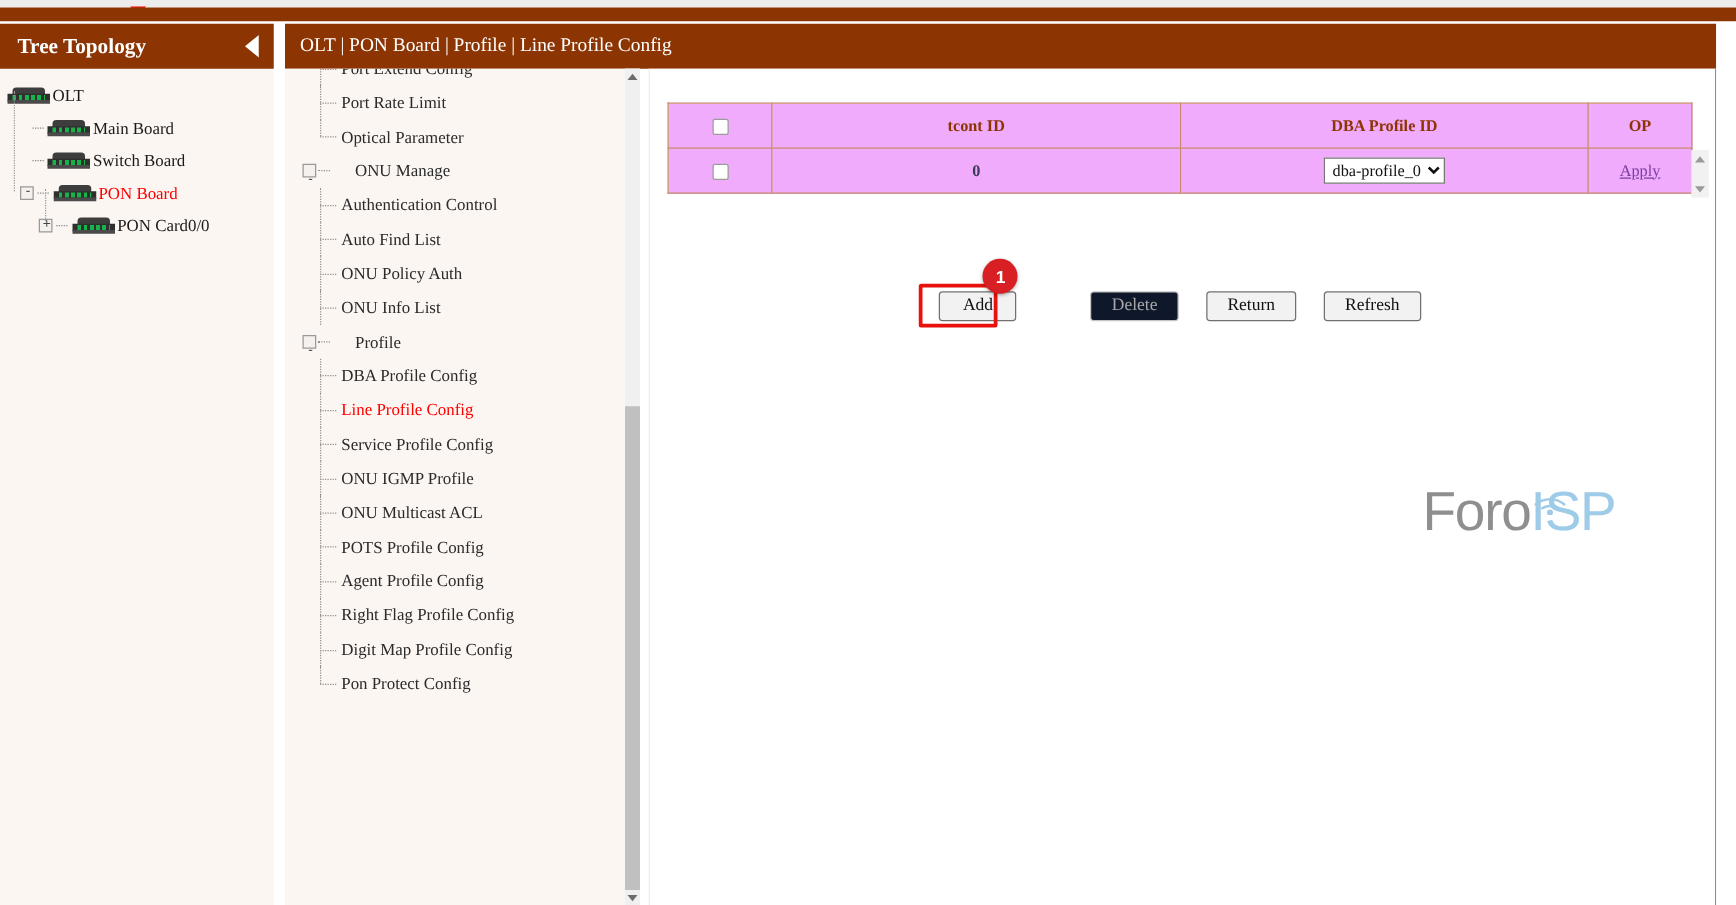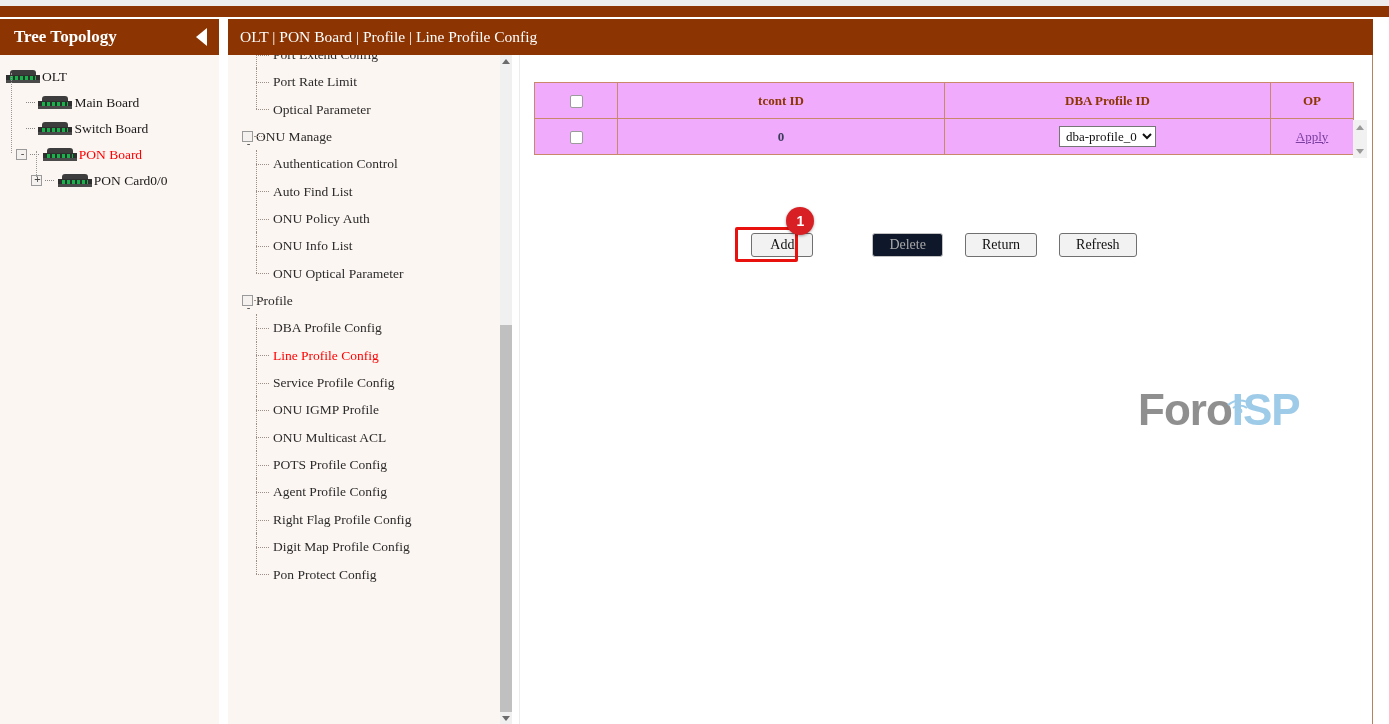--- a/index.html
+++ b/index.html
@@ -130,21 +130,21 @@
     position:absolute; left:14px; top:8px;
     width:11px; height:11px; border:1px solid #9a9a9a; background:#f5f1ee;
   }
   .menu-group .gexp .sgn {
     position:absolute; left:0; top:-2px; width:11px; text-align:center;
     font-family:"Liberation Sans", sans-serif; font-size:11px; color:#444;
   }
   .menu-group .gdash {
     position:absolute; left:26px; top:13px; width:10px; border-top:1px dotted #9b8f88;
   }
-  .menu-group .glabel { padding-left:12px; }
+  .menu-group .glabel { padding-left:40px; }
 
   
   .menu-sb {
     position:absolute; left:500px; top:55px; width:12px; height:669px;
     background:#f0f0f0;
   }
   .menu-sb .up, .menu-sb .dn {
     position:absolute; left:0; width:12px; height:12px; background:#f0f0f0;
   }
   .menu-sb .up { top:0; }
@@ -241,21 +241,21 @@
     font-family:"Liberation Sans", sans-serif;
     font-size:14px; font-weight:bold;
     line-height:28px; text-align:center;
     box-shadow:0 1px 3px rgba(0,0,0,.35);
   }
 
   
   .watermark {
     position:absolute; left:618px; top:330px;
     font-family:"Liberation Sans", sans-serif;
-    font-size:44px; font-weight:bold;
+    font-size:44px; font-weight:normal;
     letter-spacing:-1px;
     user-select:none;
   }
   .wm-foro { color:#8f8f8f; }
   .wm-isp  { color:#9ecbe8; }
   .wm-wifi { position:absolute; left:82px; top:-12px; width:40px; height:24px; }
 
   .shadow-strip {
     position:absolute; left:1373px; top:19px; width:16px; height:705px;
     background:#ffffff;
@@ -329,21 +329,20 @@
         <div class="menu-item"><span class="tee"></span><span>Port Extend Config</span></div>
         <div class="menu-item"><span class="tee"></span><span>Port Rate Limit</span></div>
         <div class="menu-item last"><span class="tee"></span><span>Optical Parameter</span></div>
         <div class="menu-group"><span class="gexp">
             <span class="sgn">-</span>
           </span><span class="gdash"></span><span class="glabel">ONU Manage</span></div>
         <div class="menu-item"><span class="tee"></span><span>Authentication Control</span></div>
         <div class="menu-item"><span class="tee"></span><span>Auto Find List</span></div>
         <div class="menu-item"><span class="tee"></span><span>ONU Policy Auth</span></div>
         <div class="menu-item"><span class="tee"></span><span>ONU Info List</span></div>
-        <div class="menu-item last"><span class="tee"></span><span>ONU Optical Parameter</span></div>
         <div class="menu-group"><span class="gexp">
             <span class="sgn">-</span>
           </span><span class="gdash"></span><span class="glabel">Profile</span></div>
         <div class="menu-item"><span class="tee"></span><span>DBA Profile Config</span></div>
         <div class="menu-item active"><span class="tee"></span><span>Line Profile Config</span></div>
         <div class="menu-item"><span class="tee"></span><span>Service Profile Config</span></div>
         <div class="menu-item"><span class="tee"></span><span>ONU IGMP Profile</span></div>
         <div class="menu-item"><span class="tee"></span><span>ONU Multicast ACL</span></div>
         <div class="menu-item"><span class="tee"></span><span>POTS Profile Config</span></div>
         <div class="menu-item"><span class="tee"></span><span>Agent Profile Config</span></div>

